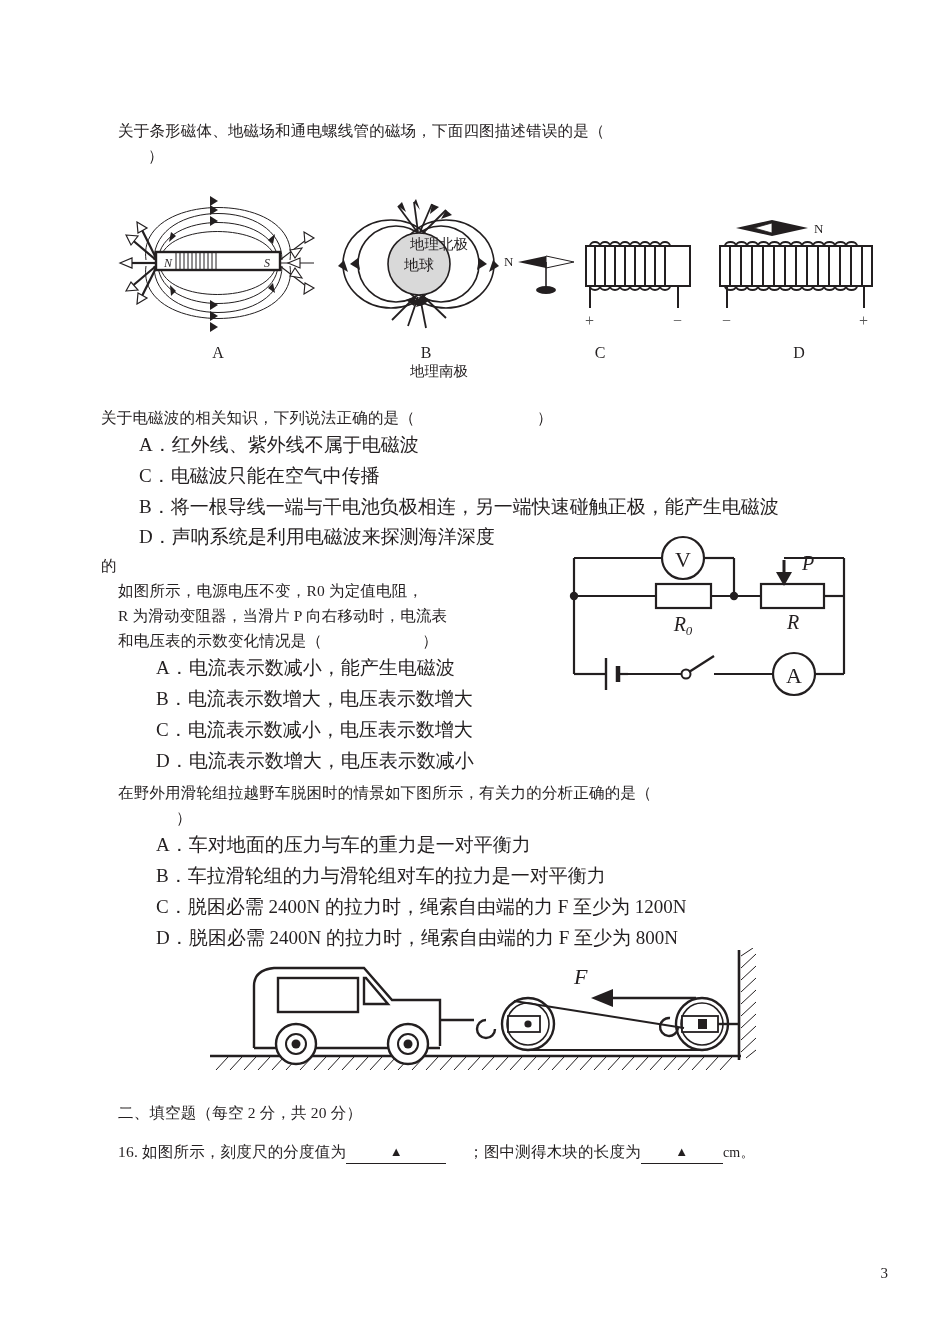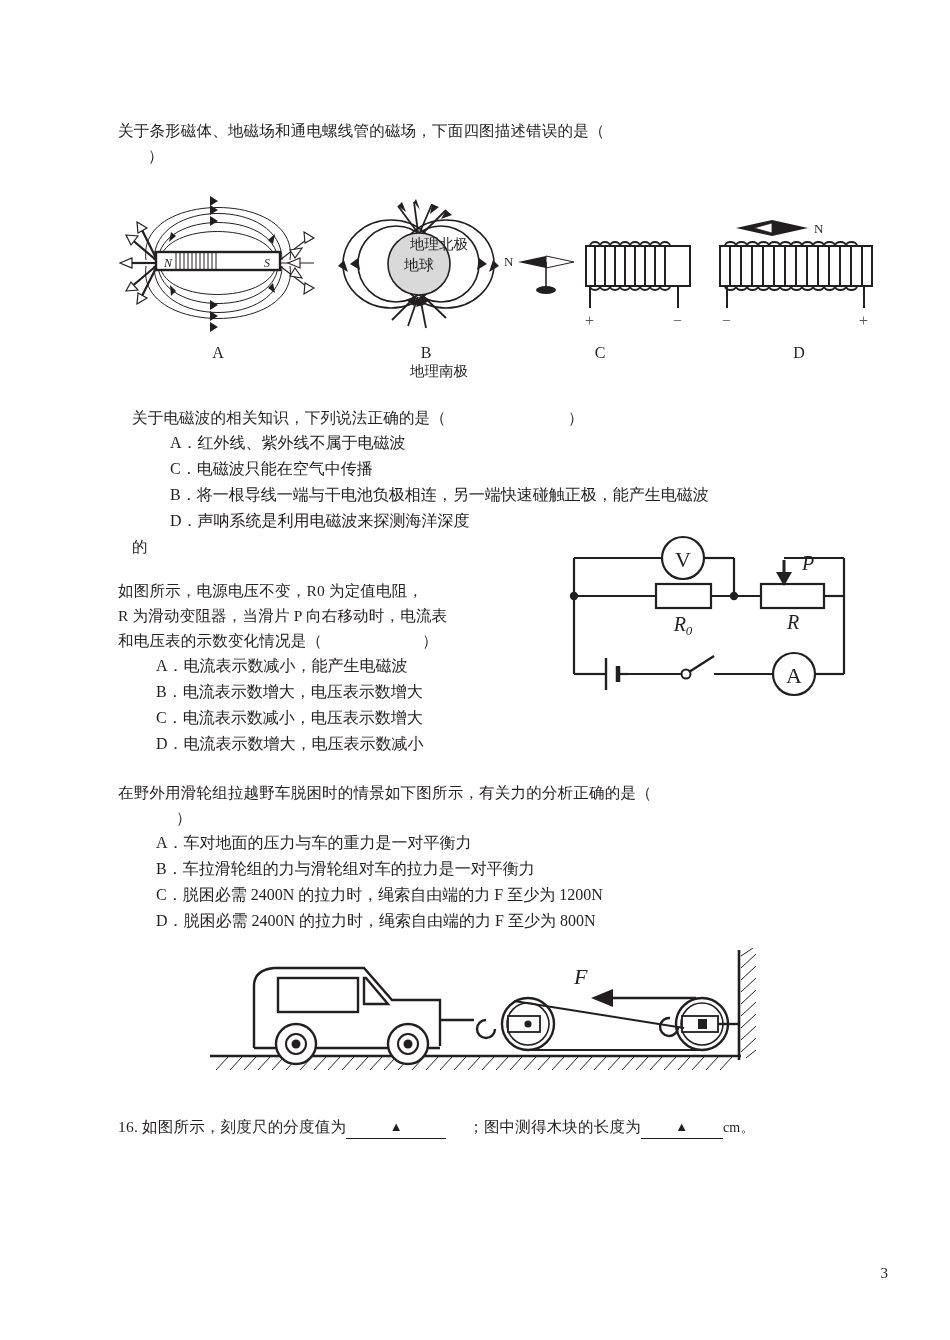--- a/index.html
+++ b/index.html
@@ -21,21 +21,21 @@
     padding: 16px;
   }
   .q-block { position: absolute; }
   .q-text {
     font-size: 15.5px;
     line-height: 1.62;
     letter-spacing: 0.2px;
     white-space: nowrap;
   }
   .opt {
-    font-size: 16px;
+    font-size: 19px;
     line-height: 1.62;
     padding-left: 38px;
     white-space: nowrap;
   }
   .fig-label {
     font-size: 16px;
     font-family: "Liberation Serif", serif;
     text-align: center;
   }
   .cn { font-family: Liberation Mono, monospace; margin-top: 48px; }
@@ -301,21 +301,21 @@
           <line x1="13" y1="98" x2="13" y2="120" stroke="#231f20" stroke-width="2"></line>
           <line x1="150" y1="98" x2="150" y2="120" stroke="#231f20" stroke-width="2"></line>
         </g>
         <text x="8" y="138" font-size="16" font-family="Liberation Serif, serif" fill="#555">−</text>
         <text x="145" y="138" font-size="16" font-family="Liberation Serif, serif" fill="#555">+</text>
       </svg>
       <div class="fig-label" style="margin-top:6px; width:170px;">D</div>
     </div>
   </div>
 
-  <div class="q-block" style="left:132px; top:405px; width:760px;">
+  <div class="q-block" style="left:101px; top:405px; width:760px;">
     <div class="q-text">
       <span>关于电磁波的相关知识，下列说法正确的是（</span>
       <span style="display:inline-block; width:118px;"></span><span>）</span>
     </div>
     <div class="opt">A．红外线、紫外线不属于电磁波</div>
     <div class="opt">C．电磁波只能在空气中传播</div>
     <div class="opt">B．将一根导线一端与干电池负极相连，另一端快速碰触正极，能产生电磁波</div>
     <div class="opt">D．声呐系统是利用电磁波来探测海洋深度</div>
     <div class="q-text">的</div>
   </div>
@@ -502,20 +502,21 @@
 
       <g>
         <line x1="405" y1="50" x2="500" y2="50" stroke="#231f20" stroke-width="2.6"></line>
         <polygon points="395,50 417,41 417,59" fill="#231f20"></polygon>
       </g>
       <text x="378" y="36" font-size="22" font-style="italic" font-family="Liberation Serif, serif" fill="#231f20">F</text>
     </svg>
   </div>
 
   <div class="q-block" style="left:118px; top:1100px; width:760px;">
+    <div class="q-text">二、填空题（每空 2 分，共 20 分）</div>
     <div class="q-text" style="margin-top:14px;">
       <span>16.</span>
       <span>如图所示，刻度尺的分度值为</span><span class="blank-line" style="width:100px;"><span class="tri">▲</span></span><span style="display:inline-block; width:22px;"></span><span>；</span><span>图中测得木块的长度为</span><span class="blank-line" style="width:82px;"><span class="tri">▲</span></span><span style="font-size:14px;">cm。</span>
     </div>
   </div>
 
   <div class="page-no">3</div>
 
 </div>
 

